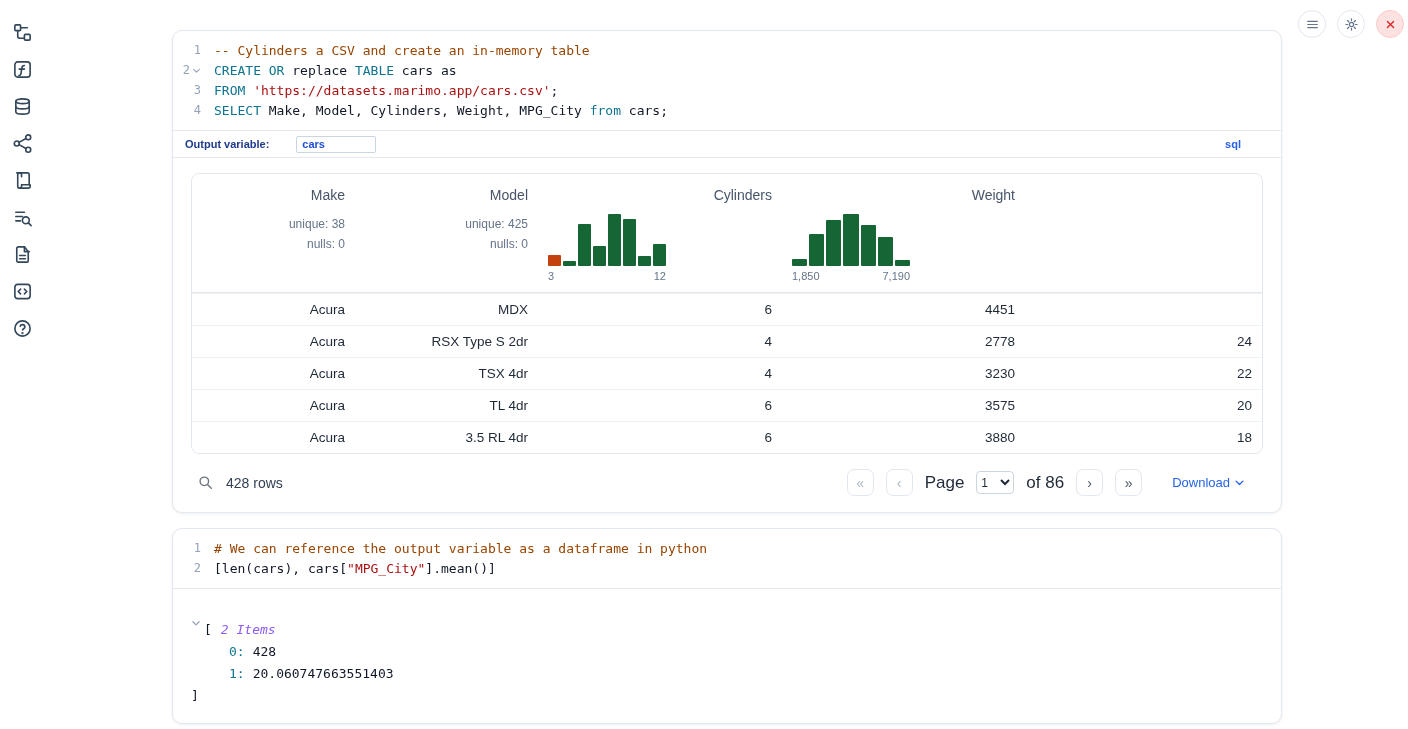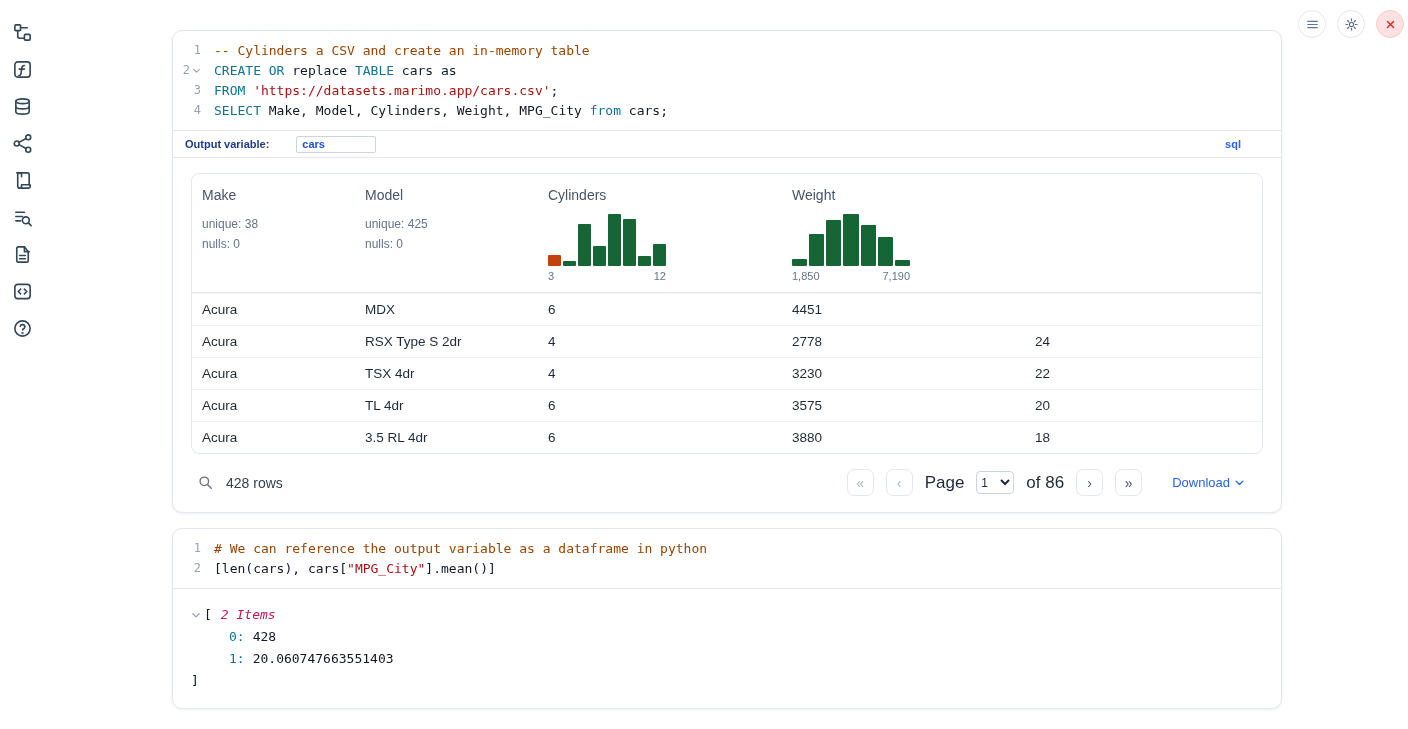--- a/index.html
+++ b/index.html
@@ -47,21 +47,21 @@
   .outvar-input { width: 80px; height: 17px; border: 1px solid #cbd5e1; border-radius: 2px;
     font-size: 11px; font-weight: bold; color: #1d4ed8; padding: 4px 5px;
     font-family: "Liberation Sans", sans-serif; }
   .lang-badge { margin-left: auto; font-size: 11px; font-weight: bold; color: #2563eb; padding-right: 28px; }
 
   
   .cell-output { border-top: 1px solid #e5e7eb; padding: 15px 18px 16px; }
 
   
   .data-table { border: 1px solid #e2e8f0; border-radius: 8px; overflow: hidden; }
-  .t-grid { display: grid; grid-template-columns: 163px 183px 244px 243px 1fr; }
+  .t-grid { display: grid; grid-template-columns: 163px 183px 244px 243px 1fr; text-align: right; }
   .t-header { border-bottom: 1px solid #e5e7eb; }
   .th { padding: 13px 10px 10px; cursor: pointer; }
   .th-label { font-size: 14px; color: #475569; }
   .th-stat { font-size: 12px; color: #64748b; margin-top: 6px; }
   .th-stat.first { margin-top: 14px; }
   .hist { width: 118px; height: 52px; margin-top: 11px; display: flex; align-items: flex-end; gap: 2px; }
   .hist-bar { flex: 1; background: #166534; border-radius: 1px; }
   .hist-bar.accent { background: #c2410c; }
   .axis { width: 118px; display: flex; justify-content: space-between;
     font-size: 11px; color: #64748b; margin-top: 4px; }
@@ -85,21 +85,21 @@
   .download { margin-left: 18px; margin-right: 12px; color: #2563eb; font-size: 13px;
     display: flex; align-items: center; gap: 4px; cursor: pointer; text-decoration: none; }
   .download svg { width: 11px; height: 11px; }
 
   
   .tree-output { font-family: "DejaVu Sans Mono", monospace; font-size: 13px; line-height: 22px; color: #111827; }
   .tree-line { display: flex; align-items: baseline; }
   .tree-line.indent { padding-left: 38px; }
   .tree-caret { color: #94a3b8; margin-right: 3px; cursor: pointer; align-self: center; display: flex; }
   .tree-caret svg { width: 10px; height: 10px; }
-  .tree-items { font-style: italic; color: #be185d; margin-left: 9px; }
+  .tree-items { font-style: italic; color: #8b5cf6; margin-left: 9px; margin-top: 15px; }
   .tree-key { color: #0e7490; }
   .tree-val { margin-left: 8px; }
 </style>
 </head>
 <body>
 
 <aside class="sidebar">
   <button class="sb-btn">
     <svg viewBox="0 0 22 22" fill="none" stroke="currentColor" stroke-width="1.7" stroke-linecap="round" stroke-linejoin="round">
         <rect x="3" y="3" width="6" height="6" rx="1"></rect>

